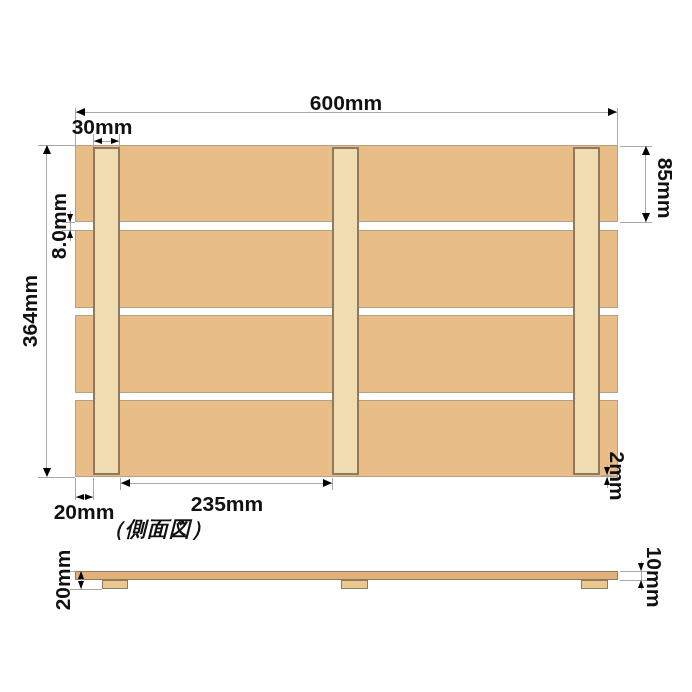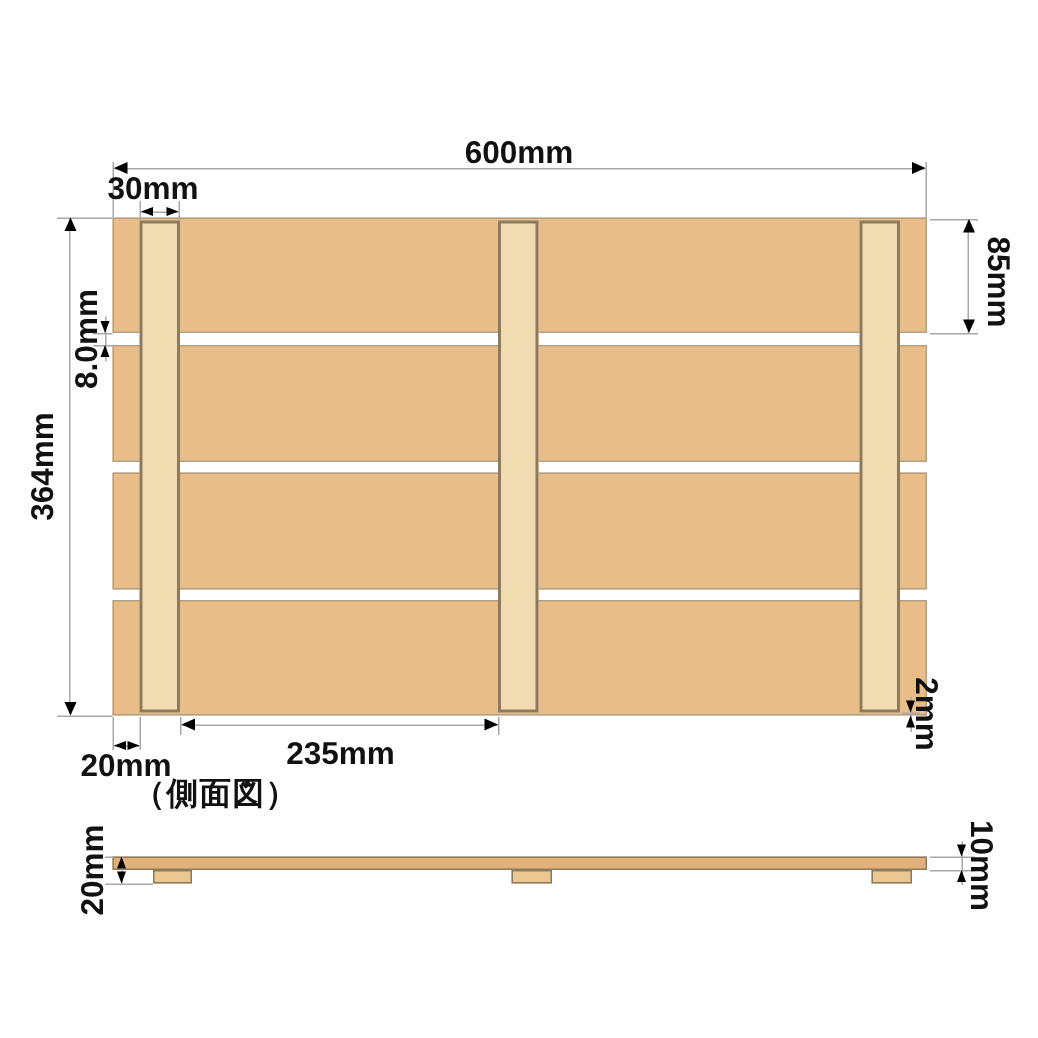--- a/index.html
+++ b/index.html
@@ -108,21 +108,21 @@
   <div class="ar ar-sm ar-r" style="left:85px; top:494px;"></div>
   <div class="dim-label" style="left:84px; top:511px;">20mm</div>
 
   <div class="dim-v" style="left:120px; top:478px; height:12px;"></div>
   <div class="dim-v" style="left:332px; top:478px; height:12px;"></div>
   <div class="dim-h" style="left:121px; top:483px; width:211px;"></div>
   <div class="ar ar-l" style="left:121px; top:479px;"></div>
   <div class="ar ar-r" style="left:323px; top:479px;"></div>
   <div class="dim-label" style="left:227px; top:467px;margin-top:36px;">235mm</div>
 
-  <div class="view-title" style="left:89px; top:515px;">（側面図）</div>
+  <div class="view-title" style="left:103px; top:515px;font-style:italic;">（側面図）</div>
 
   <div class="side-slat" style="left:75px; top:571px; width:543px; height:9px;"></div>
 
   <div class="side-beam" style="left:102px; top:580px; width:26px; height:9px;"></div>
   <div class="side-beam" style="left:341px; top:580px; width:27px; height:9px;"></div>
   <div class="side-beam" style="left:581px; top:580px; width:27px; height:9px;"></div>
 
   <div class="dim-h" style="left:70px; top:571px; width:6px;"></div>
   <div class="dim-h" style="left:70px; top:589px; width:32px;"></div>
   <div class="dim-v" style="left:81px; top:571px; height:18px;"></div>

